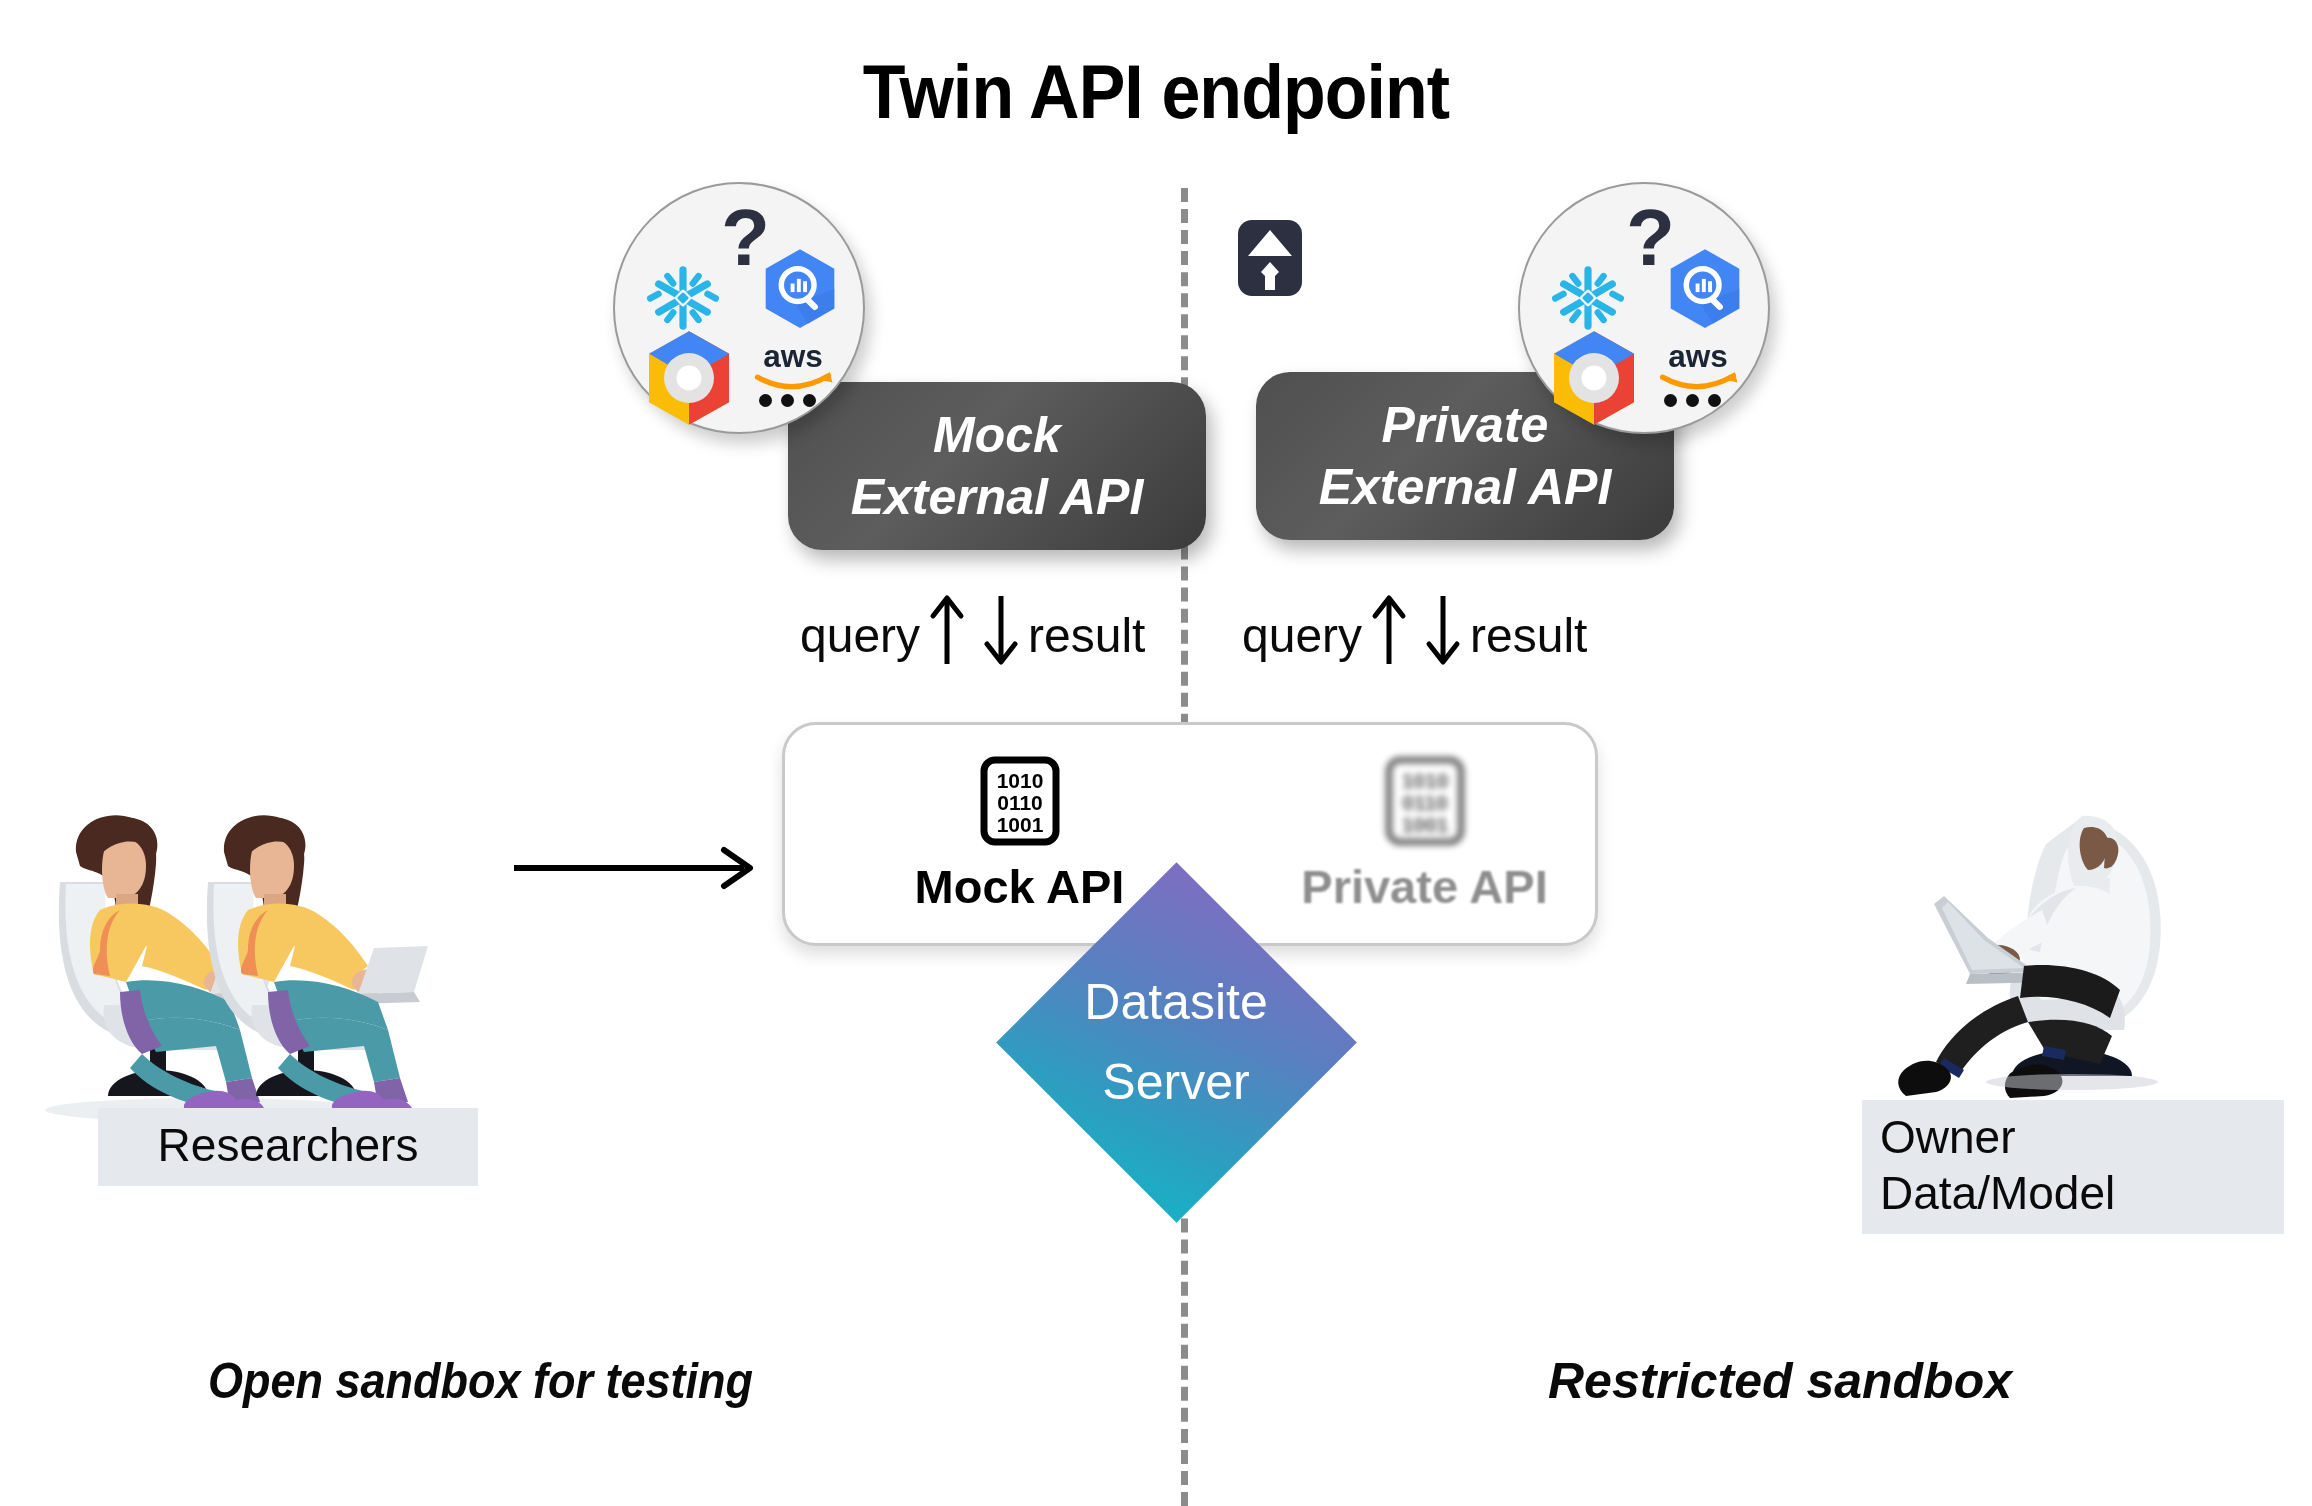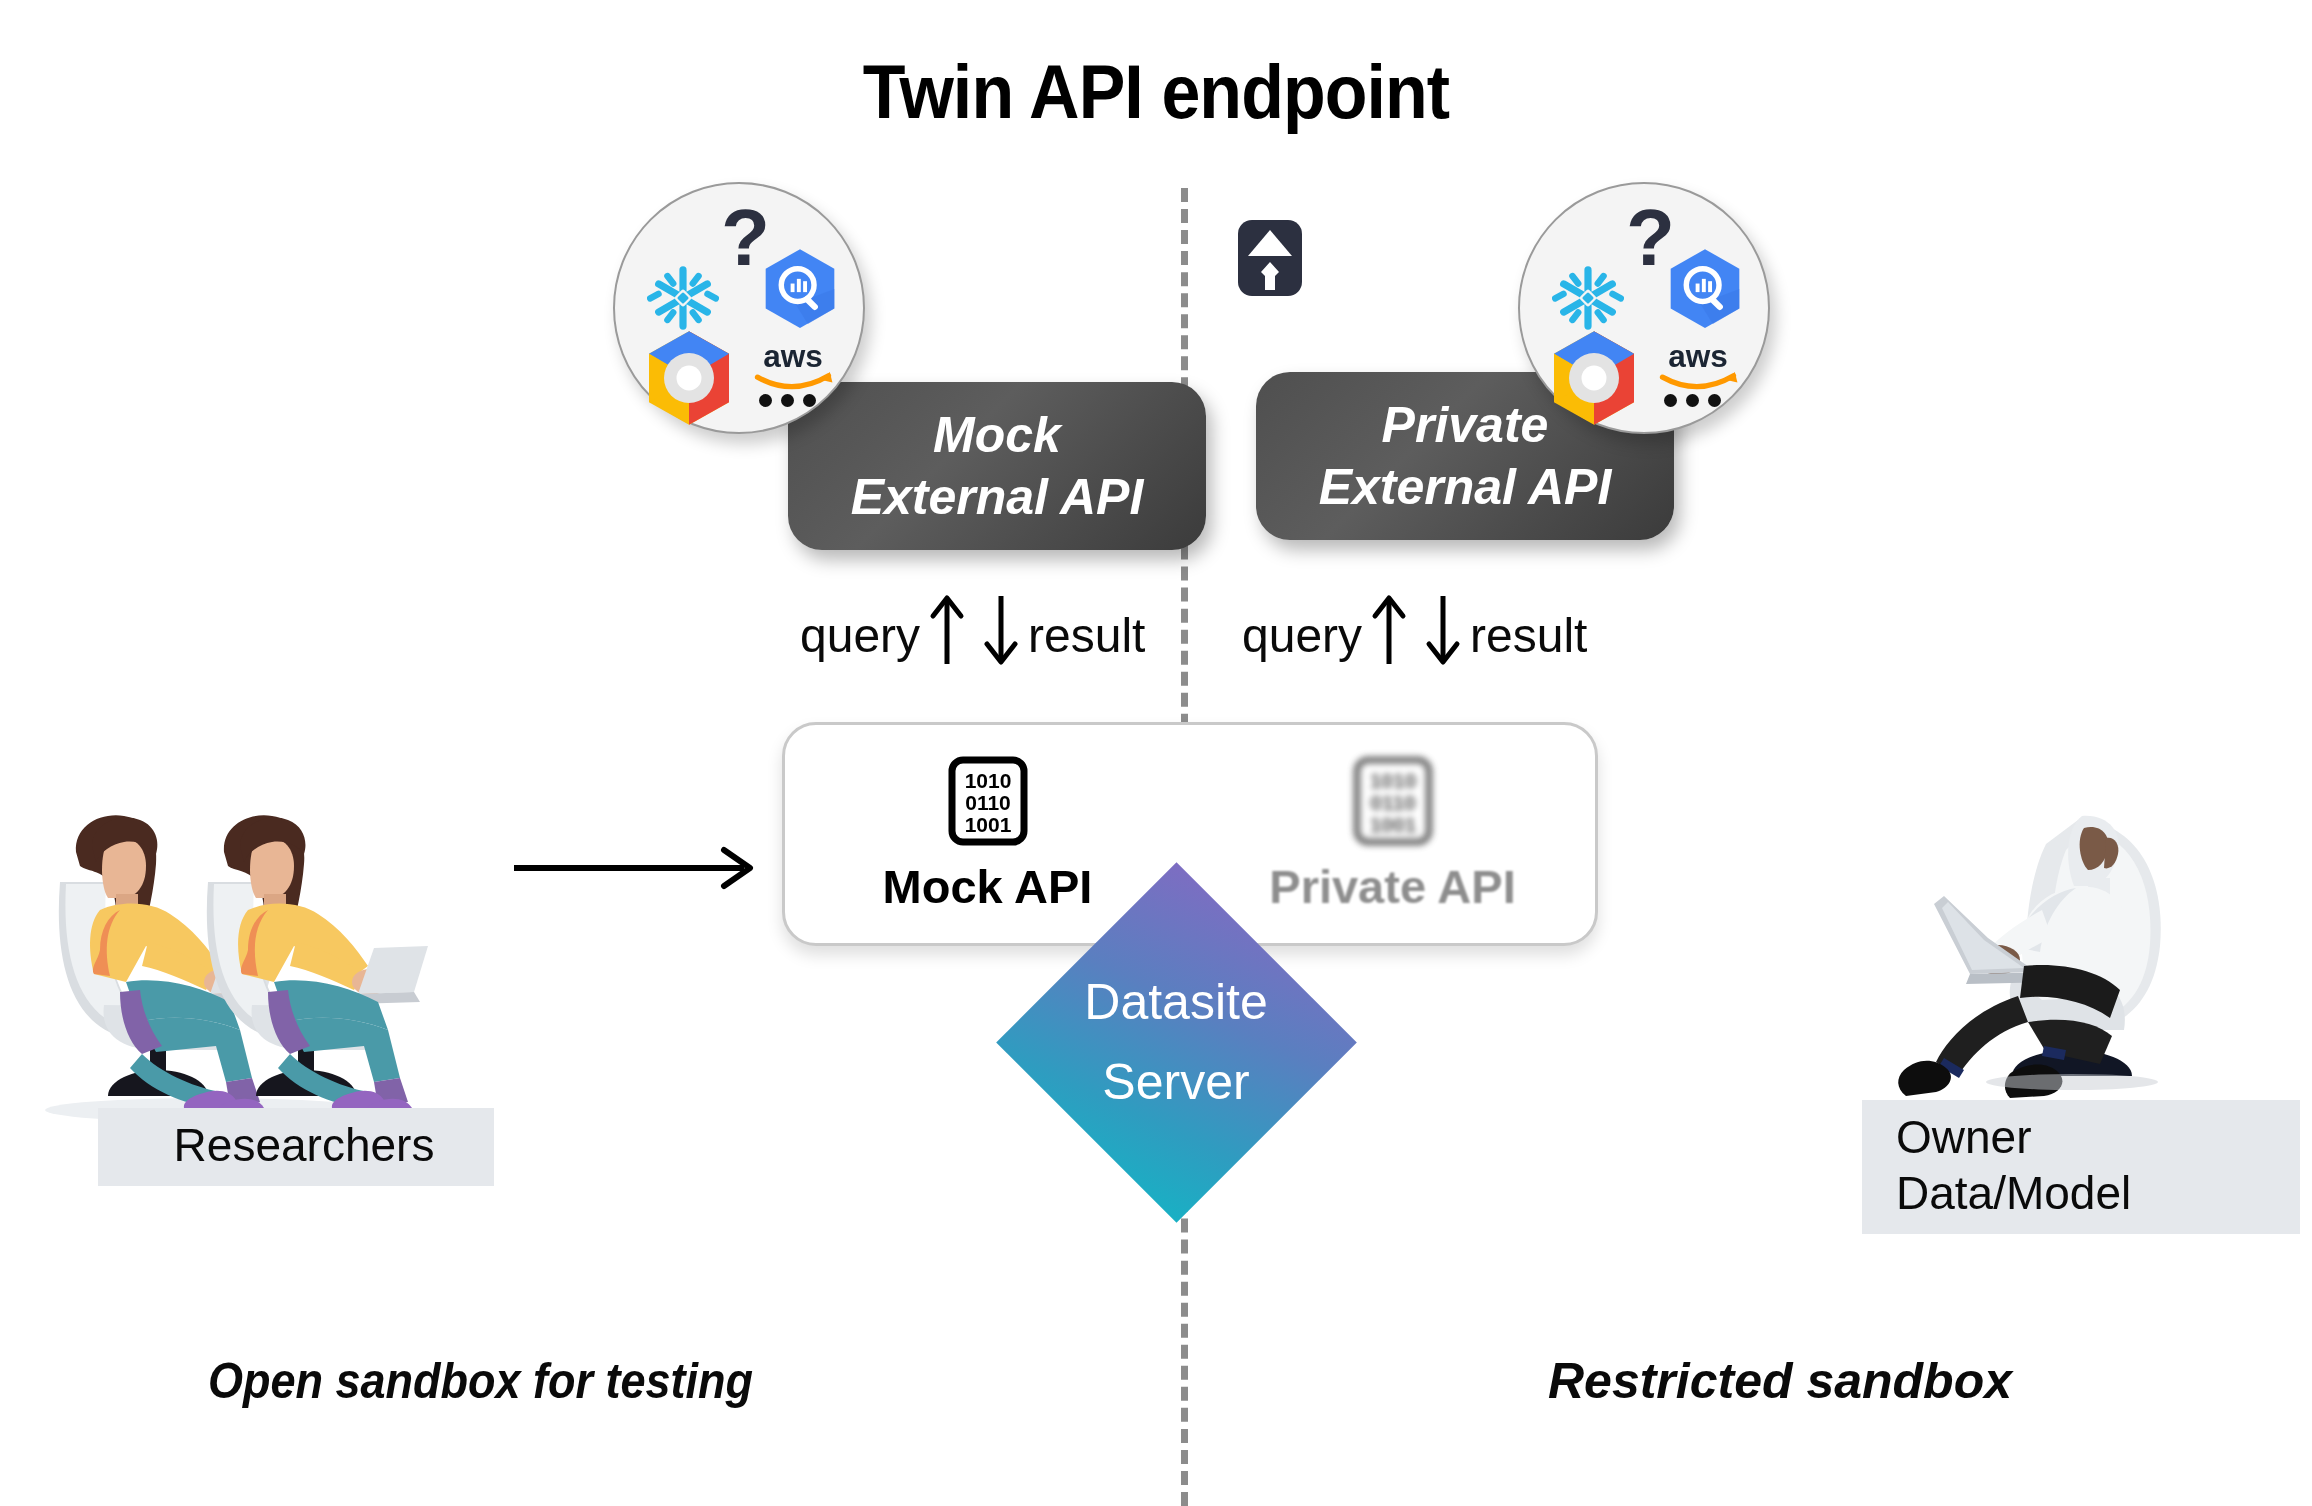--- a/index.html
+++ b/index.html
@@ -124,20 +124,21 @@
   }
   .api-half {
     position: absolute;
     top: 0;
     width: 405px;
     height: 218px;
     display: flex;
     flex-direction: column;
     align-items: center;
     justify-content: center;
+    padding-left: 32px;
   }
   .api-half.left  { left: 0; }
   .api-half.right { left: 405px; }
   .api-label {
     font-size: 47px;
     font-weight: bold;
     margin-top: 12px;
     font-family: Liberation Sans, sans-serif;
   }
   .api-label.mock    { color: #000000; }
@@ -176,21 +177,21 @@
 
   
   #flow-arrow { left: 512px; top: 840px; width: 250px; height: 56px; }
 
   
   .person-label {
     background: #e5e8ec;
     color: #0a0a0a;
     font-size: 46px;
     line-height: 1.22;
-    padding: 9px 18px 13px 34px;
+    padding: 9px 18px 13px 18px;
     font-family: "Liberation Sans", sans-serif;
     z-index: 5;
   }
   #researchers-label { left: 98px; top: 1108px; width: 344px; text-align: center; }
   #owner-label { left: 1862px; top: 1100px; width: 386px; text-align: left; }
 
   
   .bottom-caption {
     font-size: 50px;
     font-weight: bold;

